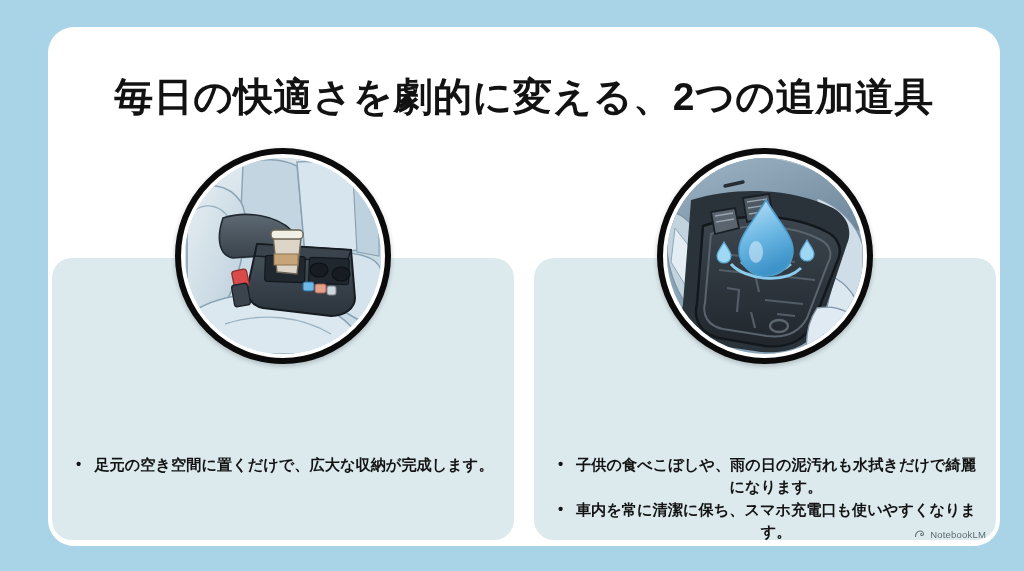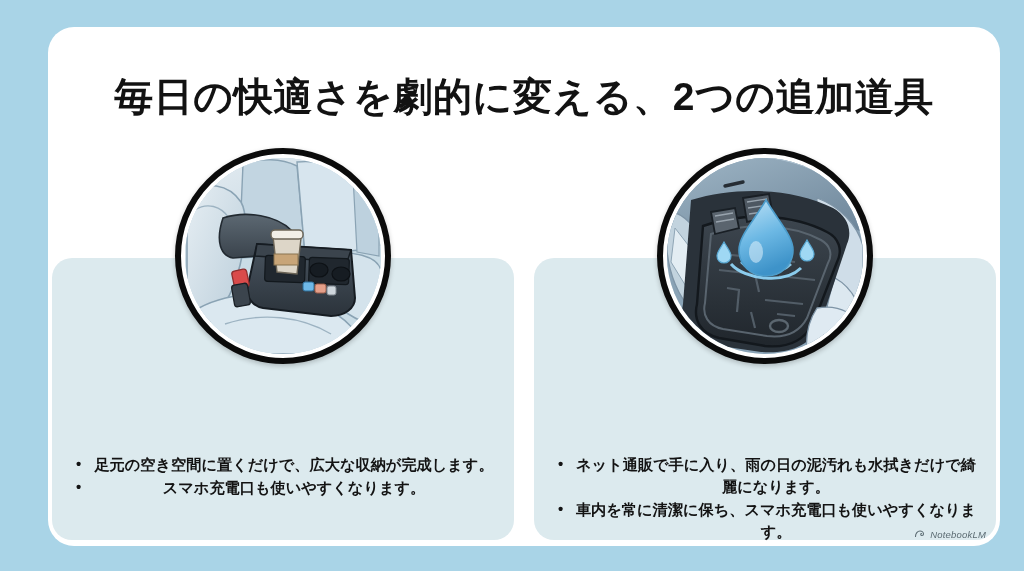--- a/index.html
+++ b/index.html
@@ -132,21 +132,20 @@
   .watermark {
     position: absolute;
     right: 14px;
     bottom: 6px;
     display: flex;
     align-items: center;
     gap: 4px;
     font-size: 9.5px;
     color: #5b6b72;
     letter-spacing: 0.2px;
-    font-style: italic;
   }
   .watermark svg { display:block; }
 </style>
 </head>
 <body>
 
 <div class="stage">
   <div class="panel">
 
     <div class="title">毎日の快適さを劇的に変える、2つの追加道具</div>
@@ -208,21 +207,20 @@
 
               <rect x="48" y="112" width="15" height="18" rx="3" fill="#d94b4b" stroke="#8d2e2e" stroke-width="1.3" transform="rotate(-12 55 121)"></rect>
               <rect x="48" y="126" width="16" height="22" rx="3" fill="#3b444d" stroke="#1a2026" stroke-width="1.3" transform="rotate(-10 56 137)"></rect>
             </svg>
           </div>
         </div>
 
 
         <ul class="bullets">
           <li>足元の空き空間に置くだけで、広大な収納が完成します。</li>
-          <li>スマホ充電口も使いやすくなります。</li>
         </ul>
       </div>
 
       <div class="card">
 
         <div class="circle-wrap">
           <div class="circle-inner">
             <svg class="illus" viewBox="0 0 196 196">
               <defs>
                 <linearGradient id="matG" x1="0" y1="0" x2="0" y2="1">
@@ -278,21 +276,21 @@
               <path d="M57 84 C61 91 64 94 64 98 C64 102 61 105 57 105 C53 105 50 102 50 98 C50 94 53 91 57 84 Z" fill="#9fd8f4" stroke="#5aa8d2" stroke-width="1.2"></path>
               <path d="M140 82 C144 89 147 92 147 96 C147 100 144 103 140 103 C136 103 133 100 133 96 C133 92 136 89 140 82 Z" fill="#9fd8f4" stroke="#5aa8d2" stroke-width="1.2"></path>
 
               <path d="M150 150 C172 146 192 156 196 176 L196 196 L140 196 C138 178 142 162 150 150 Z" fill="#dfeaf2" stroke="#7e94a6" stroke-width="1.3"></path>
             </svg>
           </div>
         </div>
 
 
         <ul class="bullets">
-          <li>ネット通販で手に入り、雨の日の泥汚れも水拭きだけで綺麗になります。</li>
+          <li>子供の食べこぼしや、雨の日の泥汚れも水拭きだけで綺麗になります。</li>
           <li>車内を常に清潔に保ち、スマホ充電口も使いやすくなります。</li>
         </ul>
       </div>
 
     </div>
 
     <div class="watermark">
       <svg width="12" height="12" viewBox="0 0 24 24">
         <path d="M3 17c0-6 4-11 9-11 4 0 7 3 7 6 0 2-1 3-3 3-1.5 0-2.5-1-2.5-2.2 0-1 .6-1.8 1.5-1.8" fill="none" stroke="#5b6b72" stroke-width="2.2" stroke-linecap="round"></path>
       </svg>

